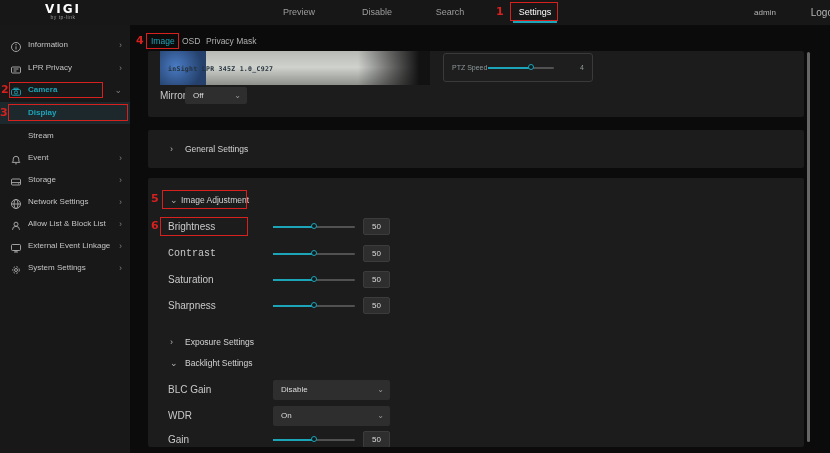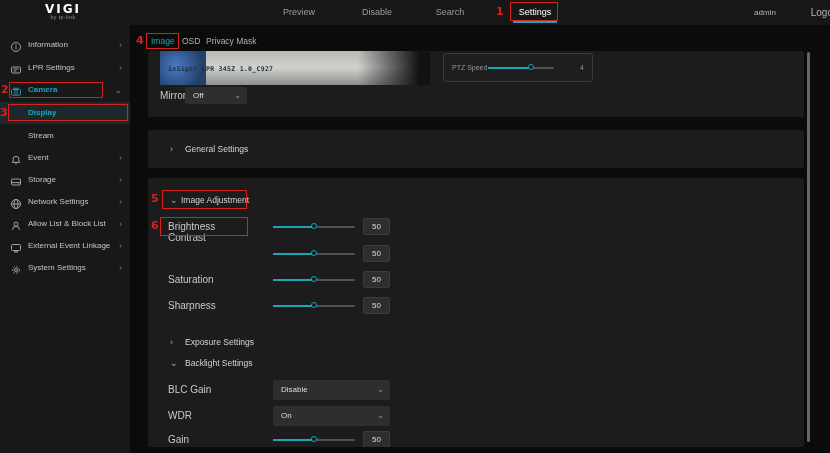--- a/index.html
+++ b/index.html
@@ -104,21 +104,21 @@
     </div>
 
     <div class="side-item" style="top:32px">
       <span class="s-icon">
         <svg class="icn" width="12" height="12" viewBox="0 0 12 12">
             <rect x="1.5" y="3" width="9" height="6" rx="1"></rect>
             <line x1="3.5" y1="5" x2="8.5" y2="5"></line>
             <line x1="3.5" y1="7" x2="6.5" y2="7"></line>
           </svg>
       </span>
-      <span class="s-lbl">LPR Settings</span>
+      <span class="s-lbl">LPR Privacy</span>
       <span class="s-chev">›</span>
     </div>
 
     <div class="side-item accent" style="top:54px">
       <span class="s-icon">
         <svg class="icn teal" width="12" height="12" viewBox="0 0 12 12">
             <rect x="1.5" y="3.6" width="9" height="5.6" rx="1"></rect>
             <circle cx="6" cy="6.4" r="1.6"></circle>
             <rect x="4" y="2.2" width="4" height="1.3"></rect>
           </svg>
@@ -243,21 +243,21 @@
     <div>
       <span class="row-lbl" style="left:20px; top:40px; line-height:18px;">Brightness</span>
       <div class="track" style="left:125px; top:48px; width:82px;">
         <div class="fill" style="width: 50%; background: rgb(28, 164, 184);"></div>
           <div class="knob" style="left:calc(50% - 3px)"></div>
       </div>
       <div class="valbox" style="left:215px; top:40px;">50</div>
     </div>
 
     <div>
-      <span class="row-lbl" style="left:20px; top:51px; line-height:18px;">Contrast</span>
+      <span class="row-lbl" style="left:20px; top:67px; line-height:18px;font-family:Liberation Mono, monospace;">Contrast</span>
       <div class="track" style="left:125px; top:75px; width:82px;">
         <div class="fill" style="width: 50%; background: rgb(28, 164, 184);"></div>
           <div class="knob" style="left:calc(50% - 3px)"></div>
       </div>
       <div class="valbox" style="left:215px; top:67px;">50</div>
     </div>
 
     <div>
       <span class="row-lbl" style="left:20px; top:93px; line-height:18px;">Saturation</span>
       <div class="track" style="left:125px; top:101px; width:82px;">

